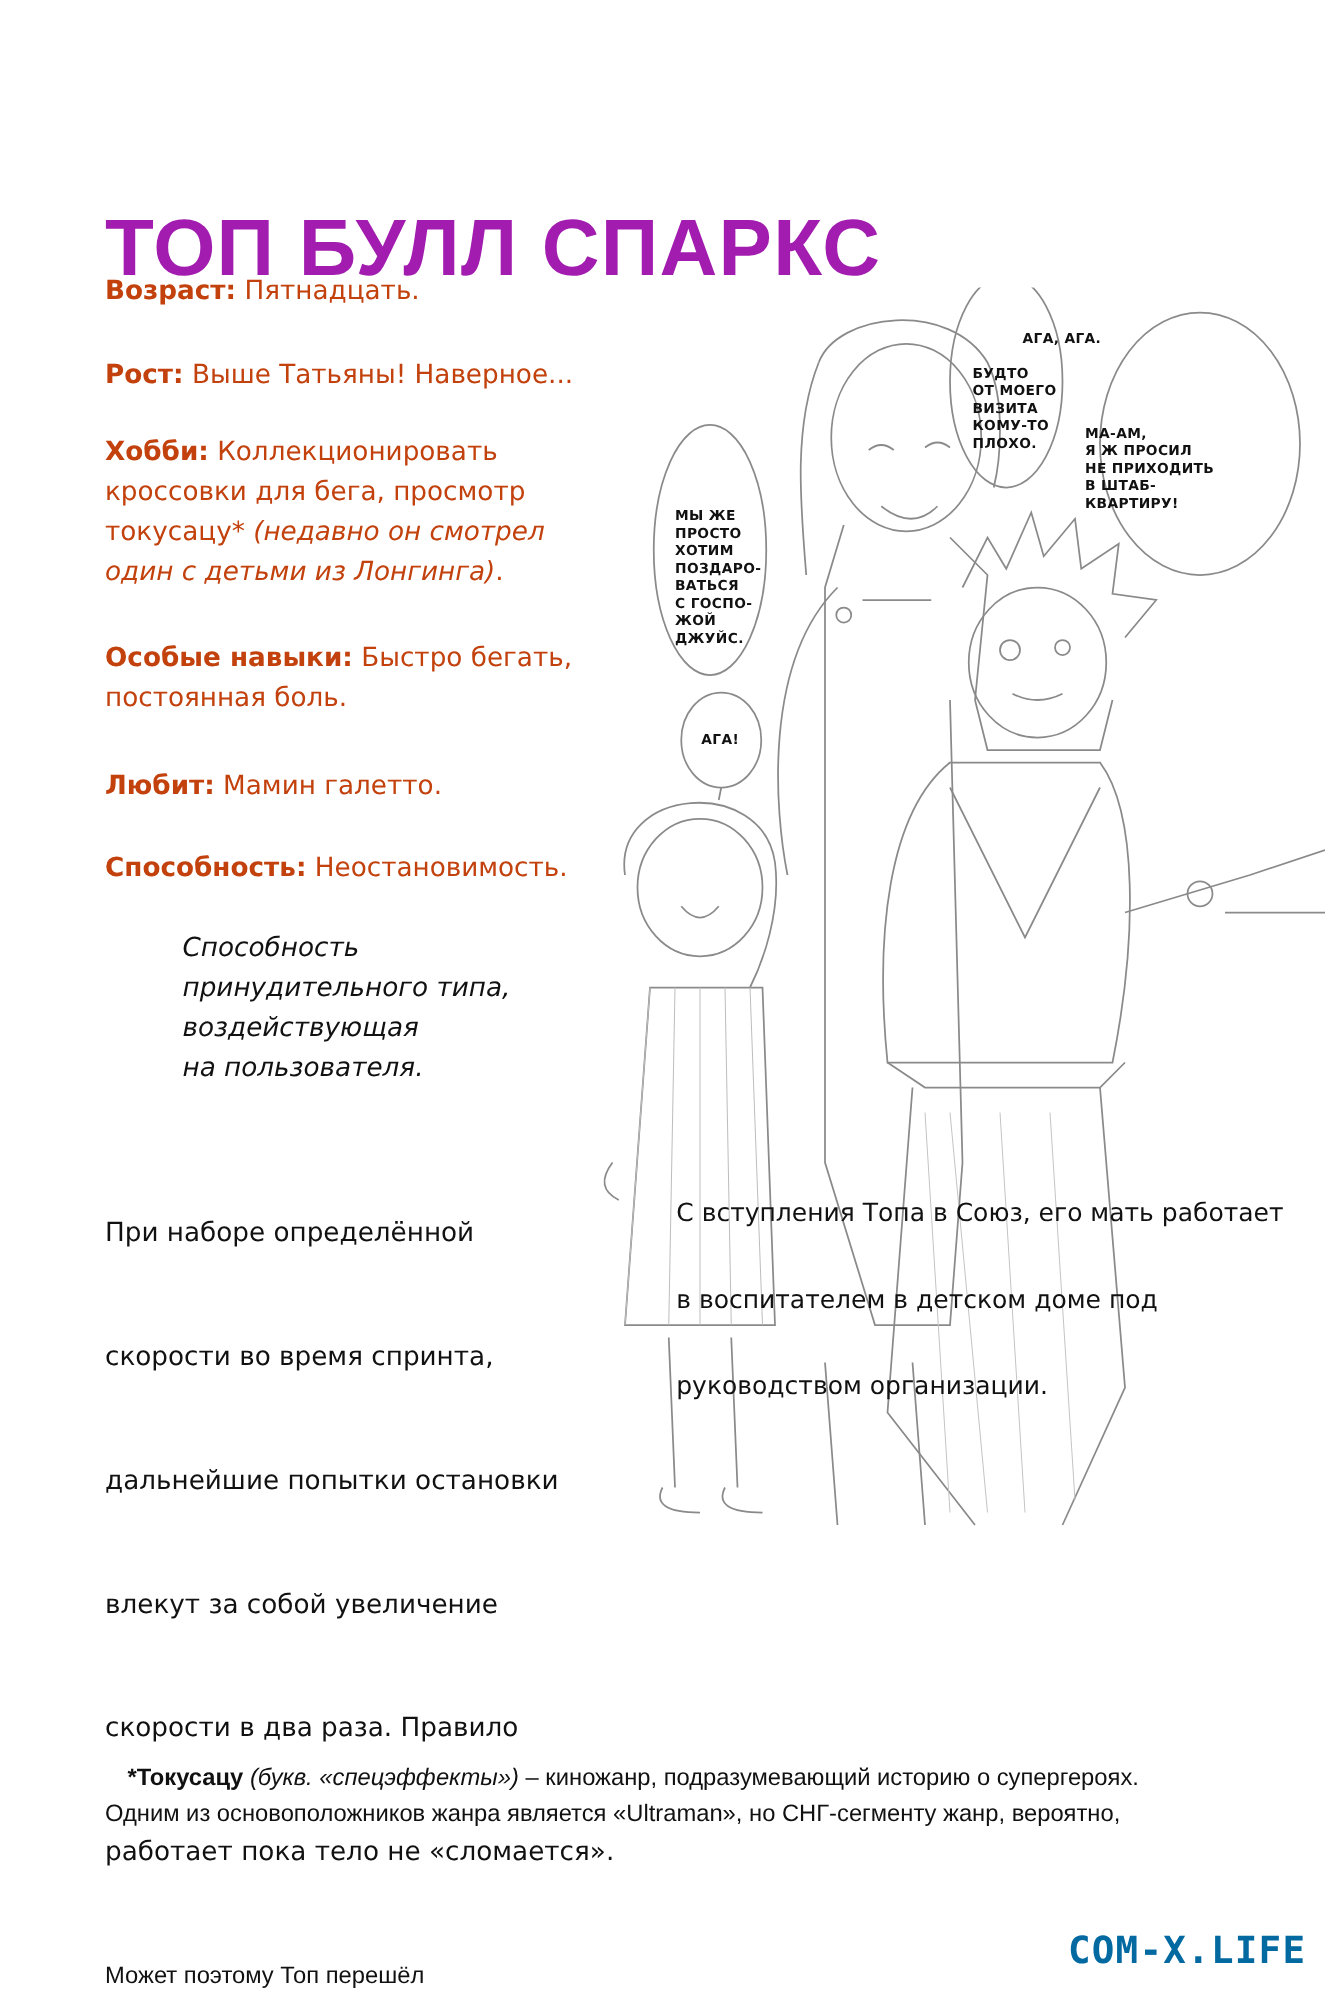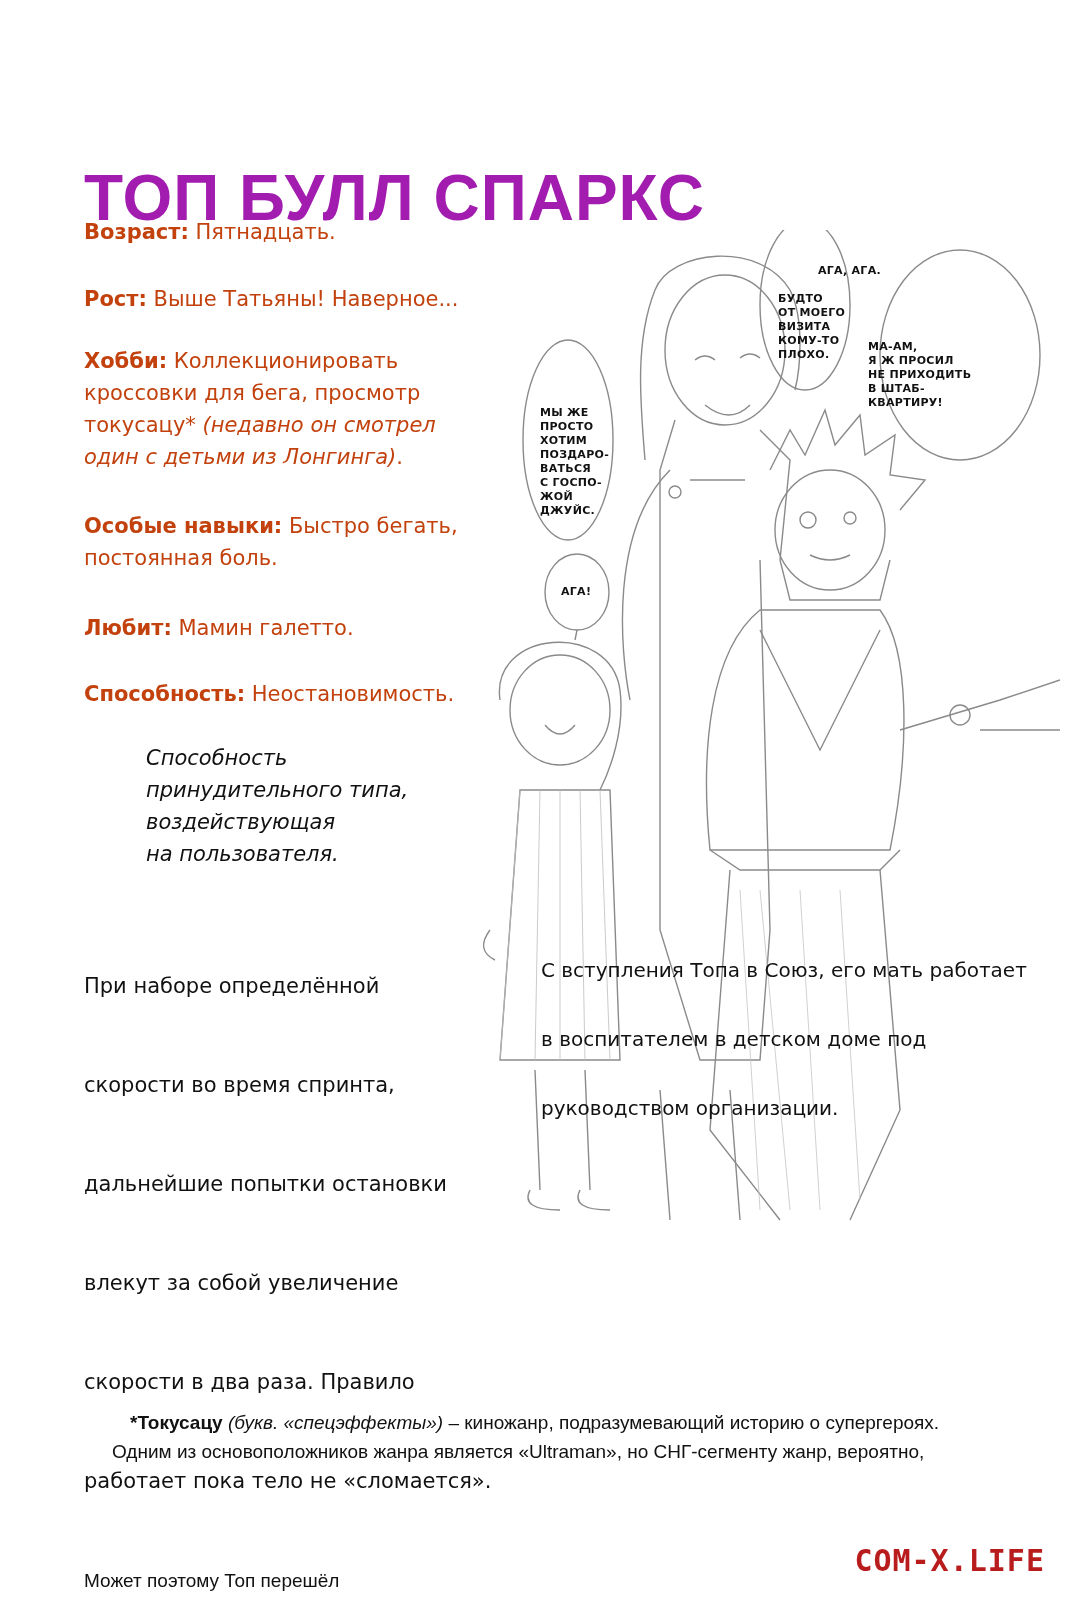--- a/index.html
+++ b/index.html
@@ -28,26 +28,26 @@
     .caption {
       position: absolute; left: 541px; top: 913px; font-size: 20px; line-height: 23px;
       background: rgba(255,255,255,0.0); white-space: pre;
     }
     .bubble-text {
       position: absolute; font-family: "DejaVu Sans", sans-serif; font-weight: 700;
       font-size: 11px; line-height: 14px; text-align: left; letter-spacing: 0.3px; white-space: pre;
     }
     .footnote {
       position: absolute; left: 84px; top: 1408px; width: 900px;
-      font-family: "Liberation Sans", sans-serif; font-size: 19px; line-height: 29px; margin-left: 28px;
+      font-family: "Liberation Sans", sans-serif; font-size: 19px; line-height: 29px;
     }
     .footnote .l1 { padding-left: 18px; }
     .watermark {
       position: absolute; right: 22px; top: 1543px;
-      font-family: "DejaVu Sans Mono", monospace; font-weight: 700; font-size: 30px; color: #b91c1c;
+      font-family: "DejaVu Sans Mono", monospace; font-weight: 700; font-size: 30px; color: #0369a1;
       letter-spacing: 1px;
     }
   </style>
 </head>
 <body>
 
 <div class="page">
 
   <div class="art">
     <svg viewBox="0 0 600 1020" xmlns="http://www.w3.org/2000/svg" fill="none" stroke="#8a8a8a" stroke-width="1.4">

